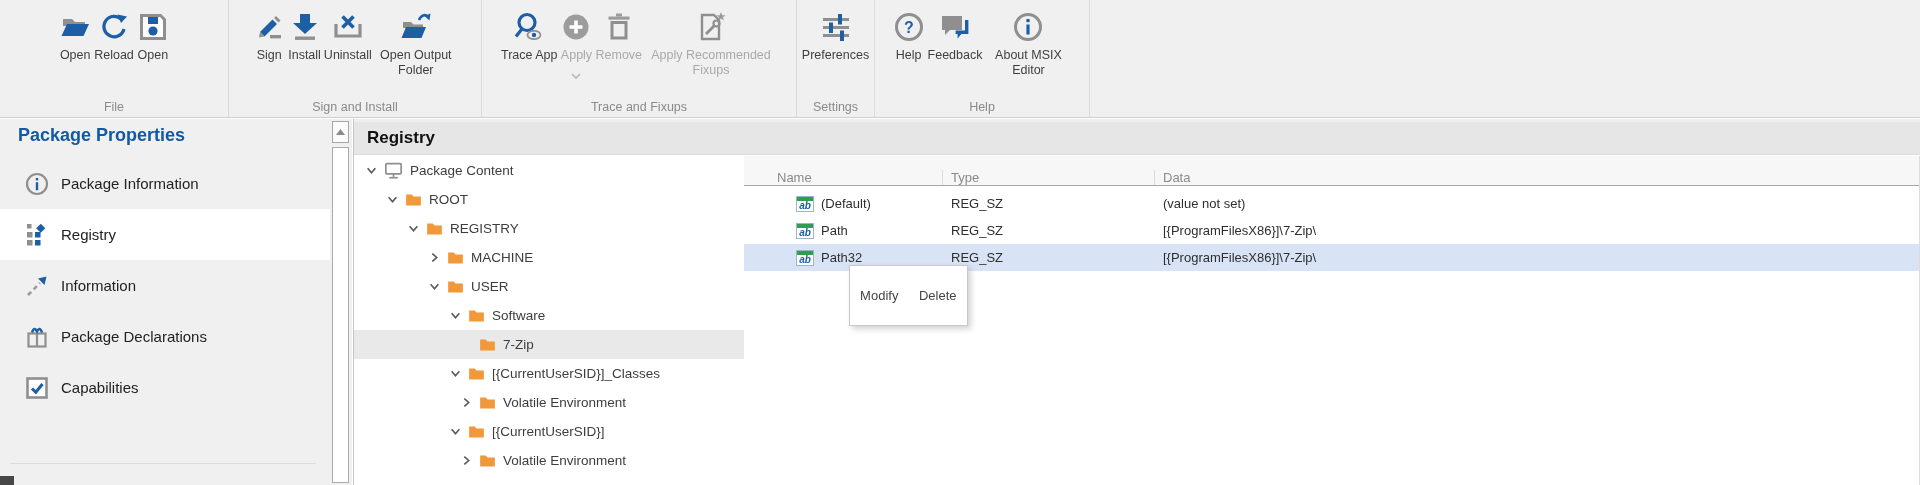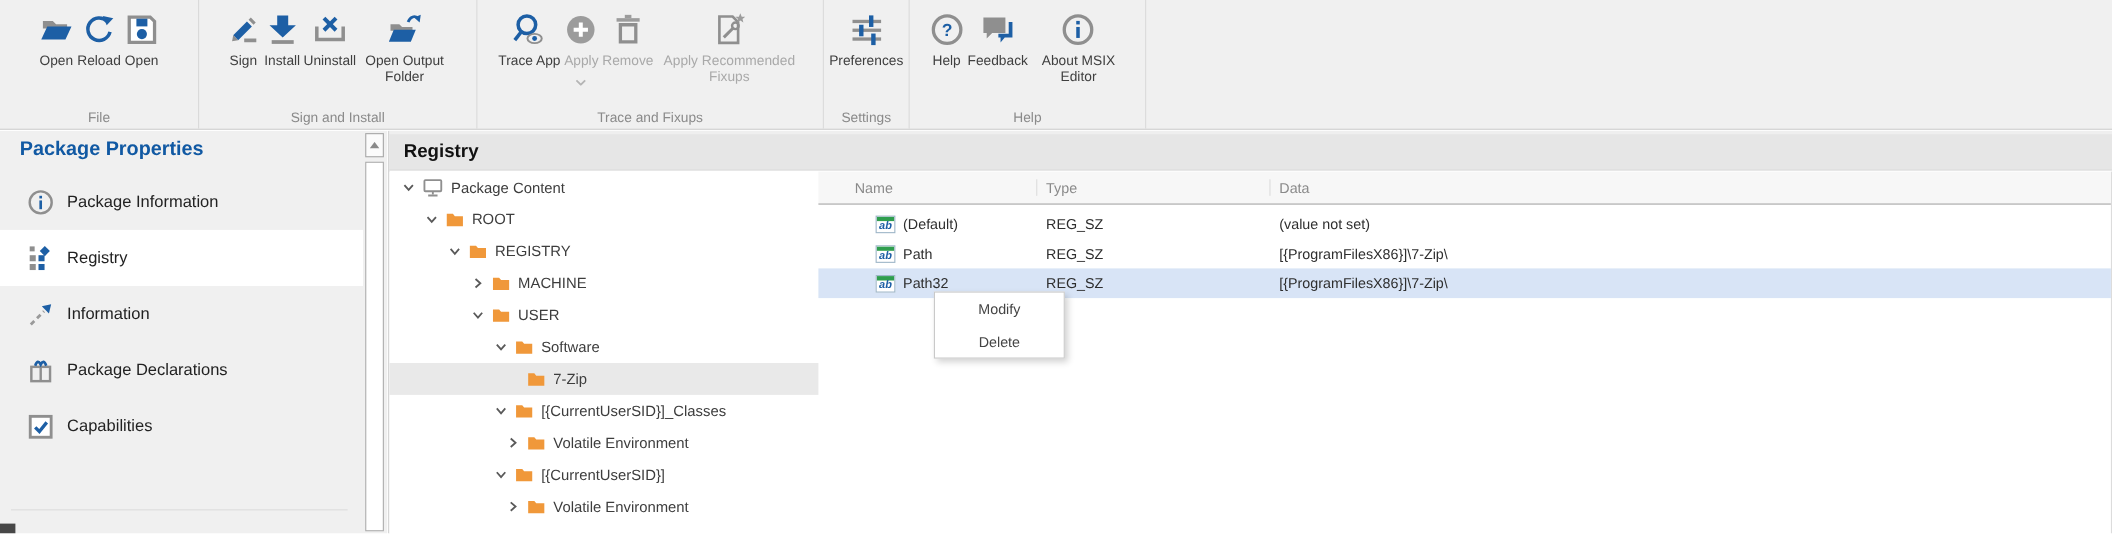--- a/index.html
+++ b/index.html
@@ -56,49 +56,49 @@
   .trow{height:29px;display:flex;align-items:center;cursor:default;white-space:nowrap}
   .trow.selected{background:#e9e9e9}
   .chev{width:15px;display:inline-flex;justify-content:flex-start;flex:none}
   .tic{margin:0 7px 0 3px;display:inline-flex;flex:none}
   .tlabel{font-size:13.5px;color:#3d3d3d}
   .lv0{padding-left:12px}.lv1{padding-left:33px}.lv2{padding-left:54px}
   .lv3{padding-left:75px}.lv4{padding-left:96px}.lv5{padding-left:107px}
 
   
   #list-panel{position:absolute;left:390px;top:37px;right:0;bottom:0;border-right:1px solid #dcdcdc}
-  #list-header{height:30px;background:#f7f7f7;border-bottom:1px solid #a8a8a8;display:flex;align-items:center}
+  #list-header{height:30px;background:#f7f7f7;border-bottom:1px solid #a8a8a8;display:flex;align-items:flex-end}
   .hcell{font-size:13px;color:#8a8a8a;display:flex;align-items:center}
   .hname{width:198px;padding-left:33px}
   .htype{width:212px;border-left:1px solid #dcdcdc;padding-left:8px}
   .hdata{flex:1;border-left:1px solid #dcdcdc;padding-left:8px}
   #list-rows{padding-top:4px}
   .lrow{height:27px;display:flex;align-items:center;font-size:13px;color:#2e2e2e}
   .lrow.selected{background:var(--selection-blue)}
   .cname{width:198px;padding-left:52px;display:flex;align-items:center}
   .ctype{width:212px;padding-left:9px}
   .cdata{flex:1;padding-left:9px}
   .abic{width:18px;height:16px;border:1px solid #9eb6c8;background:#fff;margin-right:7px;flex:none;
         display:flex;flex-direction:column;overflow:hidden}
   .abic b{display:block;height:4px;background:var(--reg-green)}
   .abic i{display:block;font-family:Liberation Sans, sans-serif;font-style:italic;font-weight:bold;
           font-size:10px;line-height:10px;color:var(--accent-blue);text-align:center}
 
   
   #context-menu{position:absolute;left:495px;top:146px;width:119px;height:61px;background:#fff;
                 border:1px solid #c9c9c9;box-shadow:3px 3px 6px rgba(0,0,0,.18);z-index:10;
-                display:flex;flex-direction:column}
+                display:flex;flex-direction:row}
   .mitem{flex:1;display:flex;align-items:center;justify-content:center;font-size:13px;color:#444;cursor:pointer}
 </style>
 </head>
 <body>
 
 <div id="ribbon">
 
-  <div class="rgroup" style="width:181px">
+  <div class="rgroup" style="width:229px">
     <div class="rbtn">
       <span class="ric">
         <svg width="32" height="32" viewBox="0 0 32 32">
             <path class="fg" d="M4 8h9l3 3h10v4H4z"></path>
             <path class="fb" d="M2.5 25 8 13h22l-5.5 12z"></path>
           </svg>
       </span>
       <span class="rlabel">Open</span>
     </div>
     <div class="rbtn">

